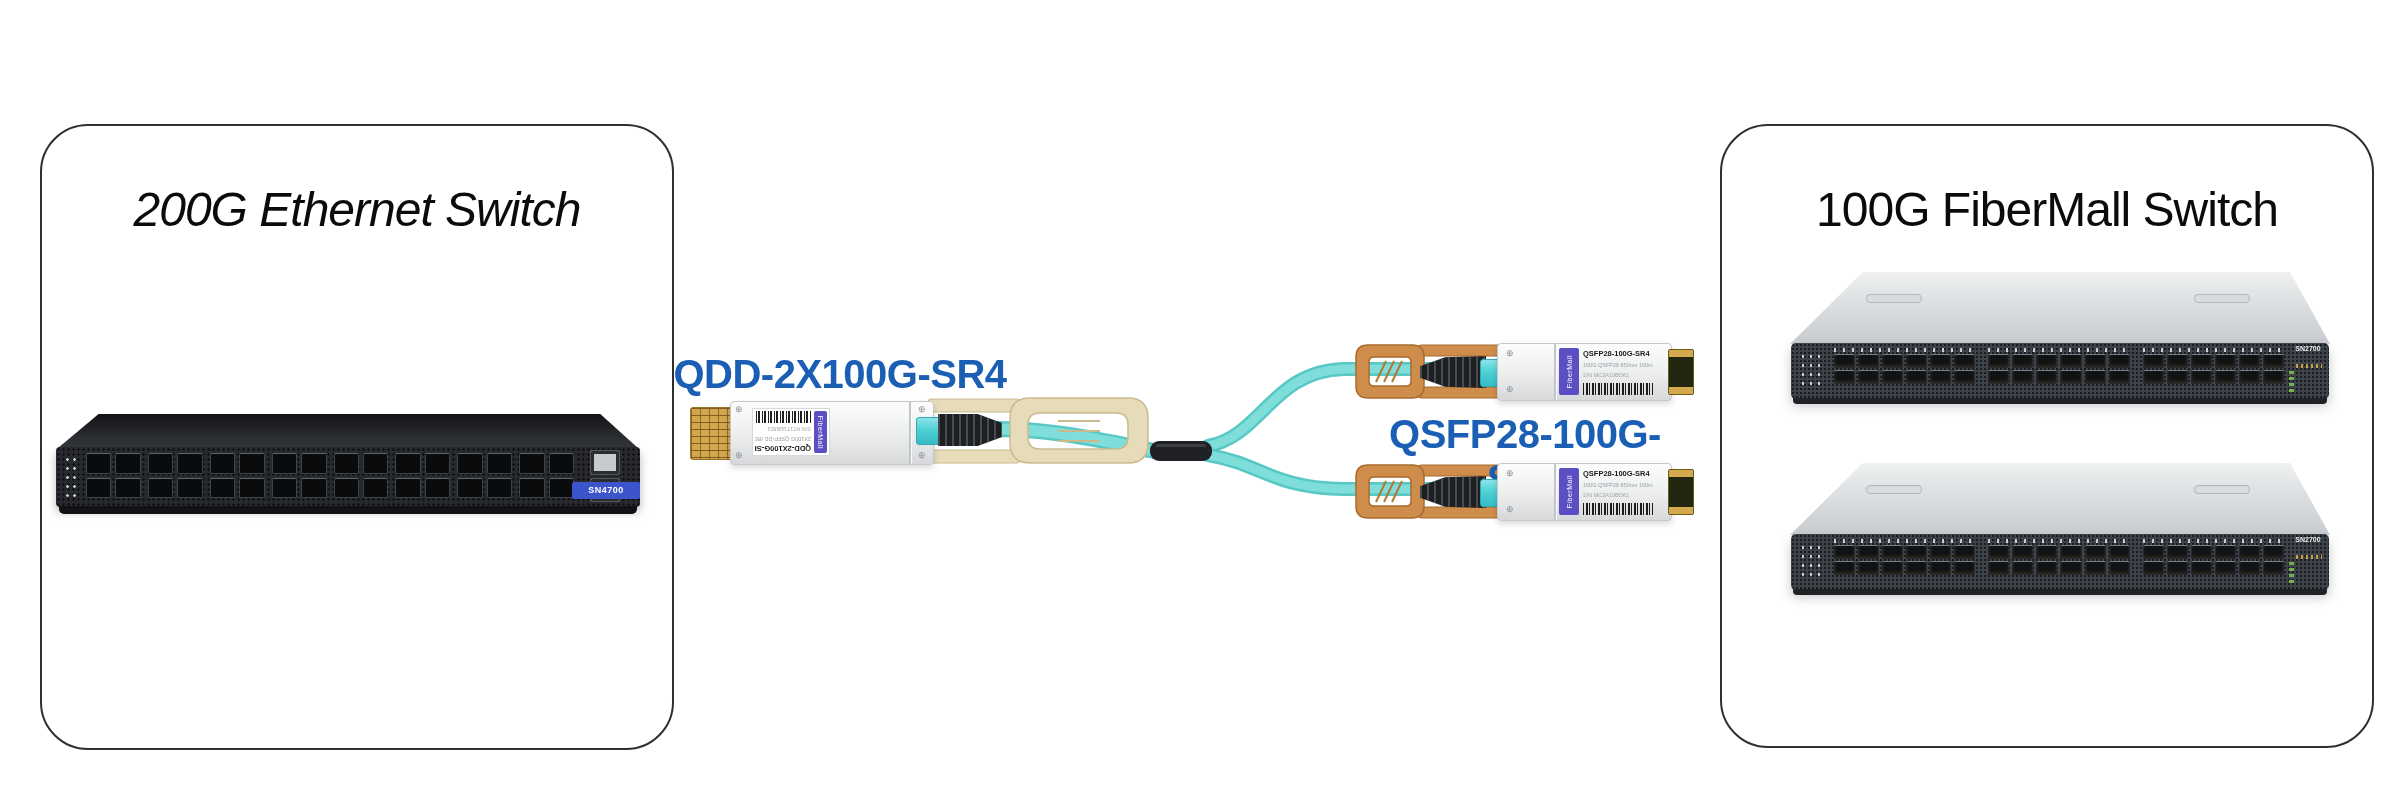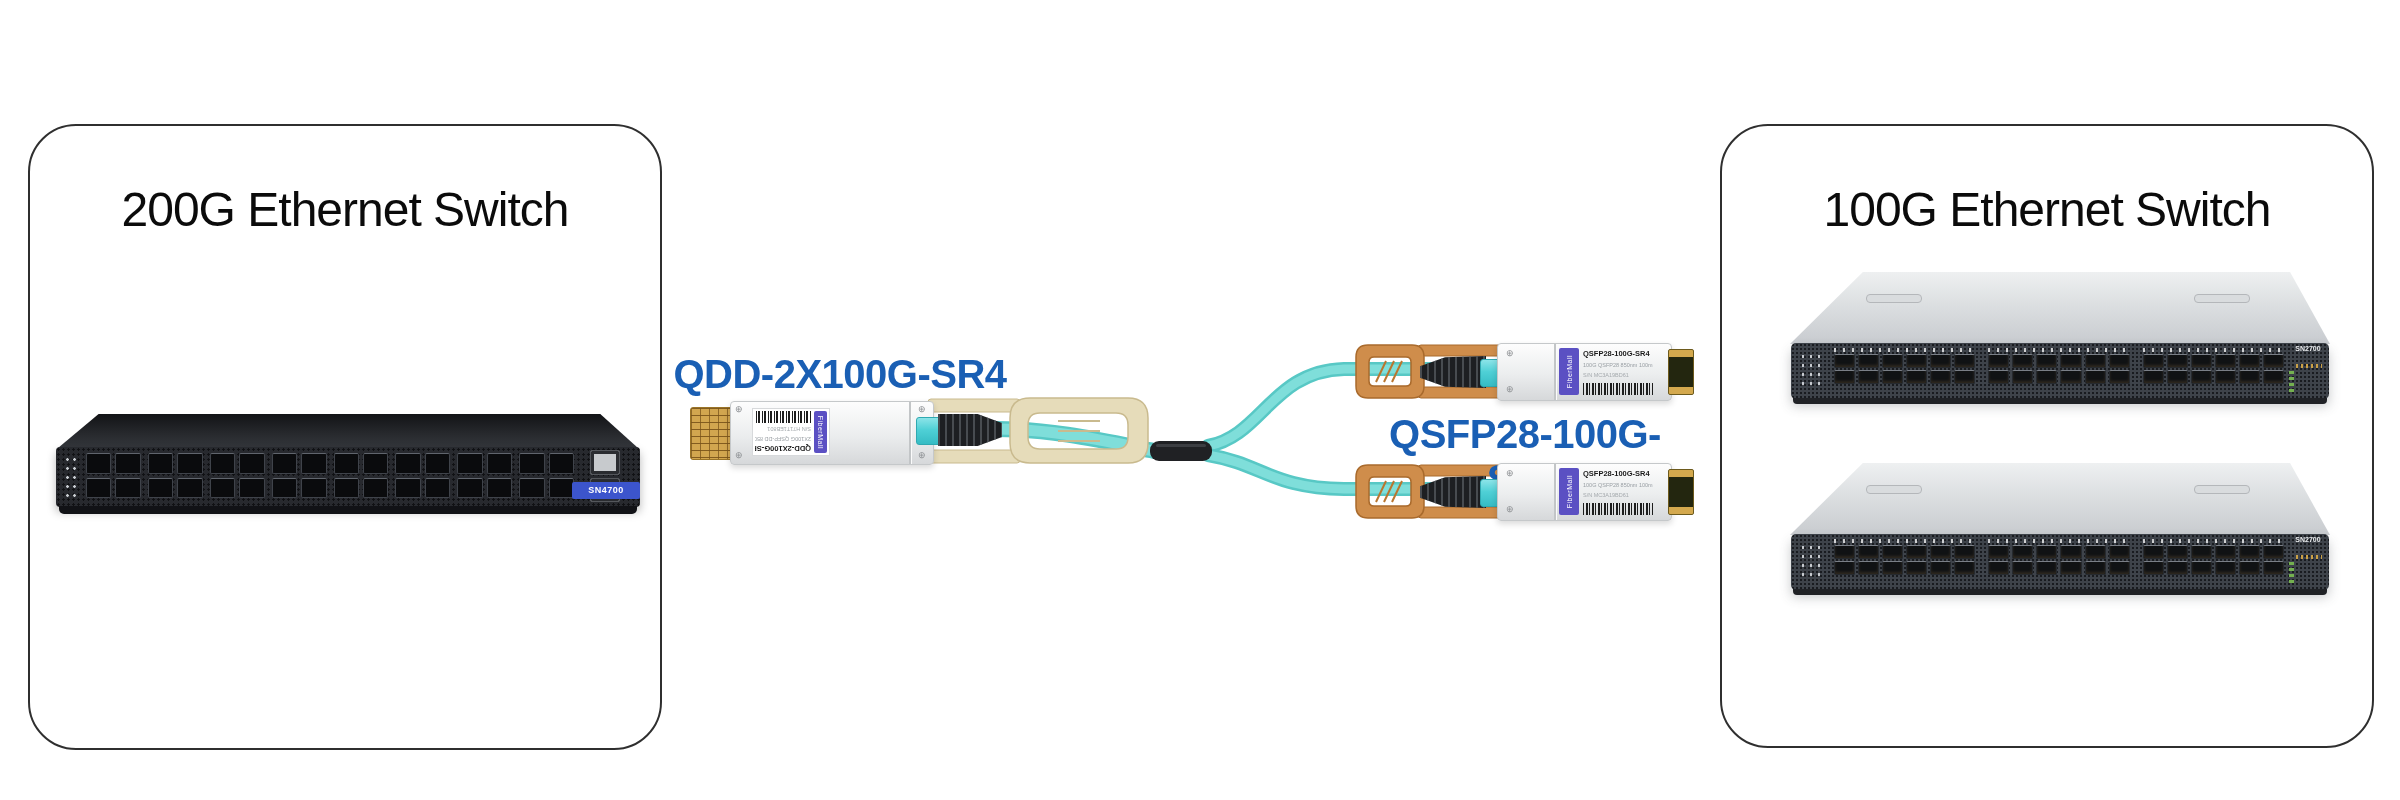--- a/index.html
+++ b/index.html
@@ -117,21 +117,21 @@
   .qsfp28 .label-area{position:absolute;left:85px;top:5px;width:70px;height:46px;display:flex;
       flex-direction:column;justify-content:space-between;}
   .qsfp28 .fm-strip{position:absolute;left:61px;top:4px;width:20px;height:47px;}
   .qsfp28 .fingers-end{left:316px;top:8px;width:24px;height:44px;}
 </style>
 </head>
 <body>
 
 <div id="stage">
 
-  <div class="group-box" style="left:28px;top:124px;width:630px;height:622px;">
+  <div class="group-box" style="left:40px;top:124px;width:630px;height:622px;font-style:italic;">
     <div class="box-title" style="top:56px;">200G Ethernet Switch</div>
   </div>
 
   <div class="sw200">
     <div class="lid"></div>
     <div class="panel"></div>
     <div class="bottom"></div>
     <div class="leds"></div>
     <div class="ports-row">
         <div class="port-group" style="grid-template-columns: repeat(2, 1fr);">
@@ -286,21 +286,21 @@
         <div class="lbl-model">QSFP28-100G-SR4</div>
         <div class="lbl-spec">100G QSFP28 850nm 100m</div>
         <div class="lbl-sn">S/N MC3A19BD61</div>
         <div class="barcode"></div>
       </div>
     </div>
     <div class="gold-end abs fingers-end"></div>
   </div>
 
   <div class="group-box" style="left:1720px;top:124px;width:650px;height:620px;">
-    <div class="box-title" style="top:56px;">100G Ethernet Switch</div>
+    <div class="box-title" style="top:56px;">100G FiberMall Switch</div>
   </div>
 
   <div class="sw100" style="top:272px;">
     <div class="lid">
       <div class="handle h-left"></div>
       <div class="handle h-right"></div>
     </div>
     <div class="panel"></div>
     <div class="bottom"></div>
     <div class="leds"></div>

